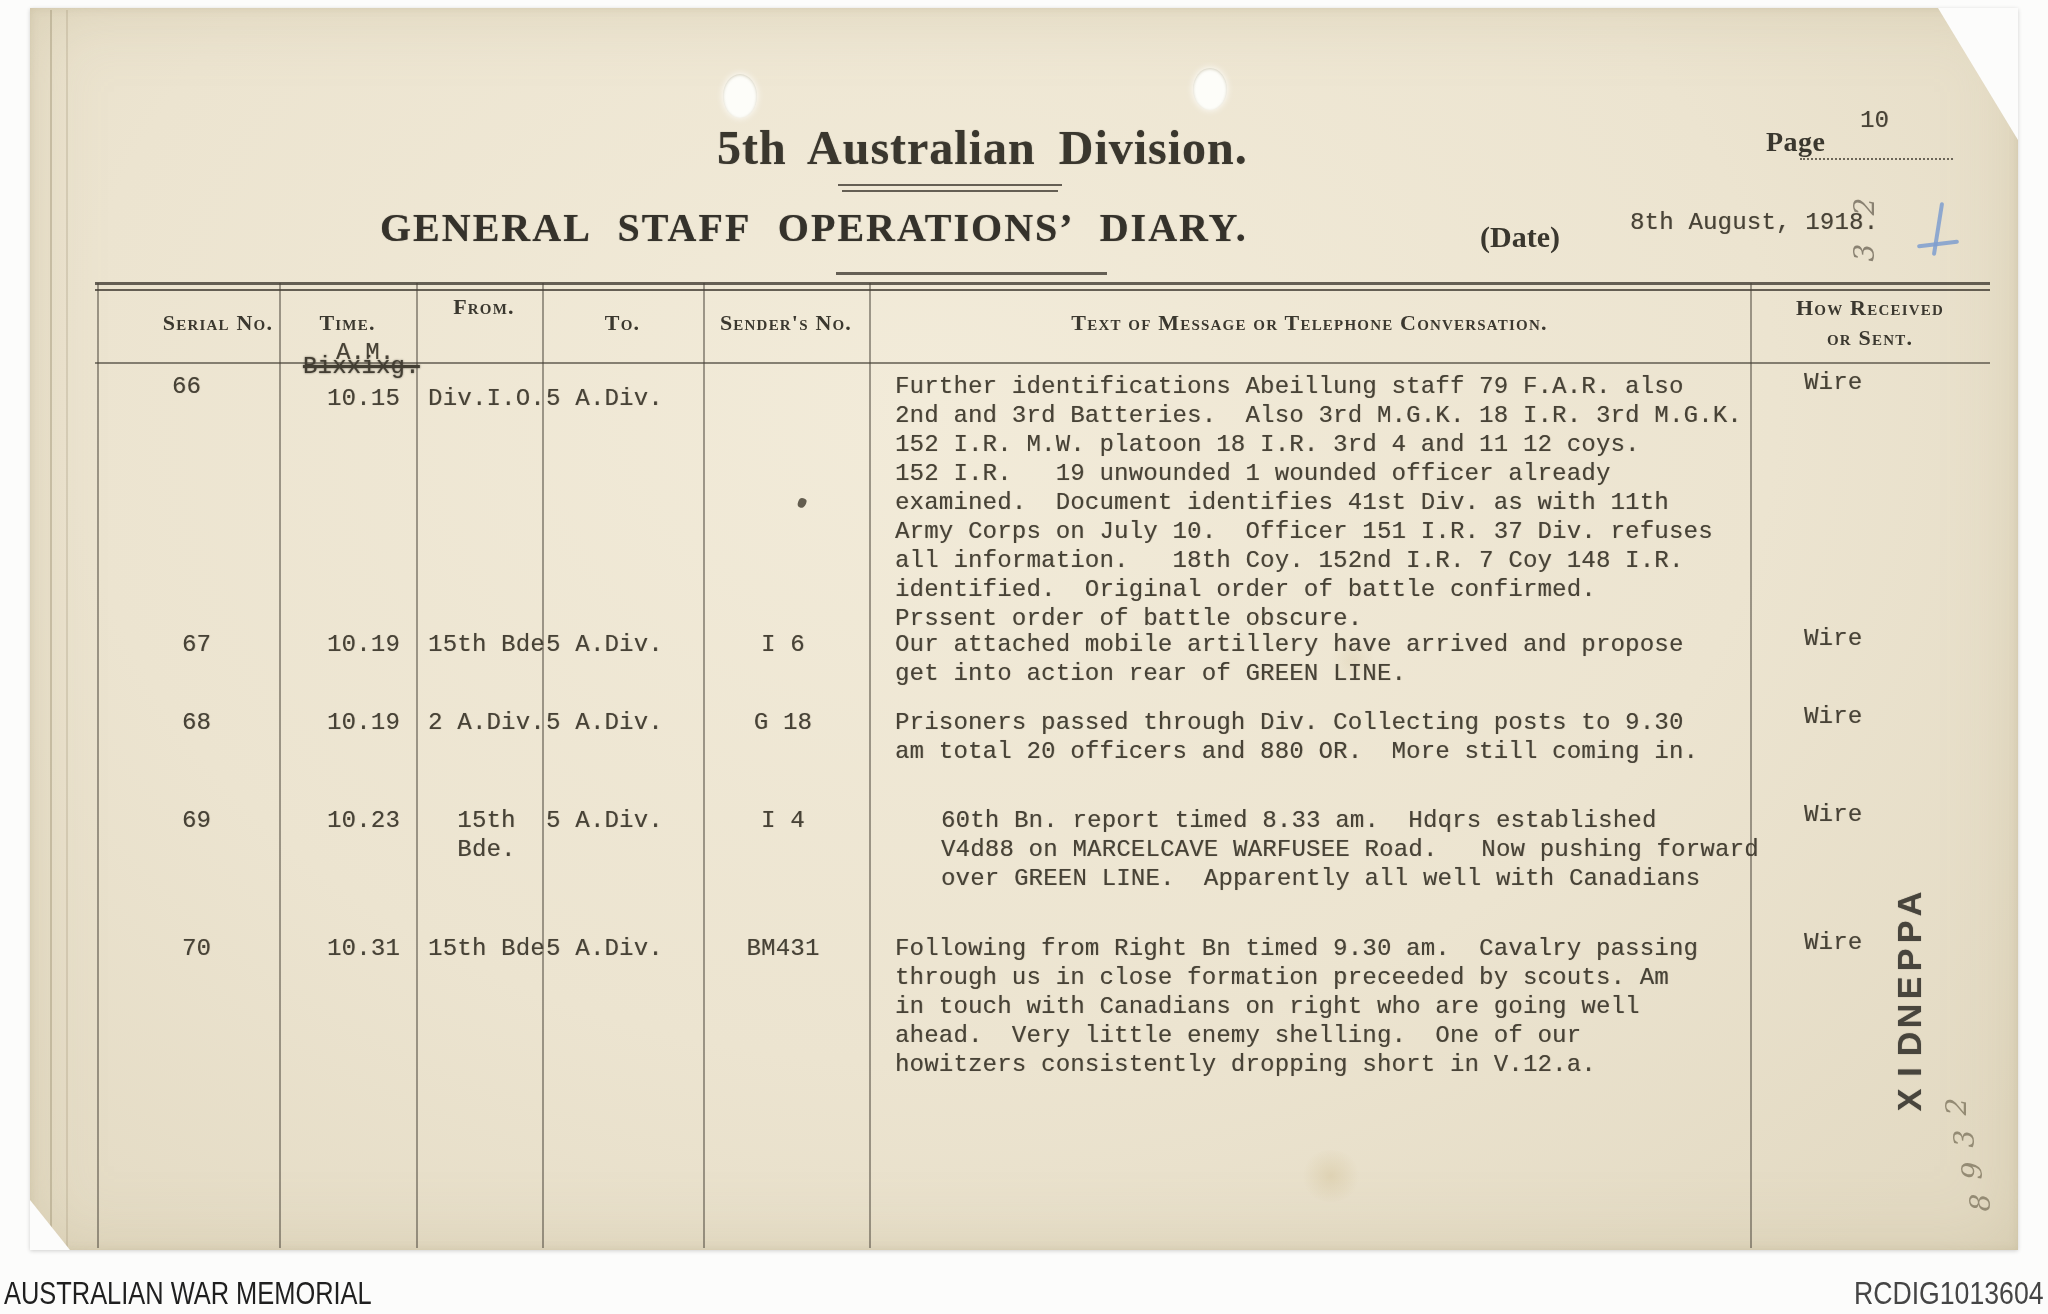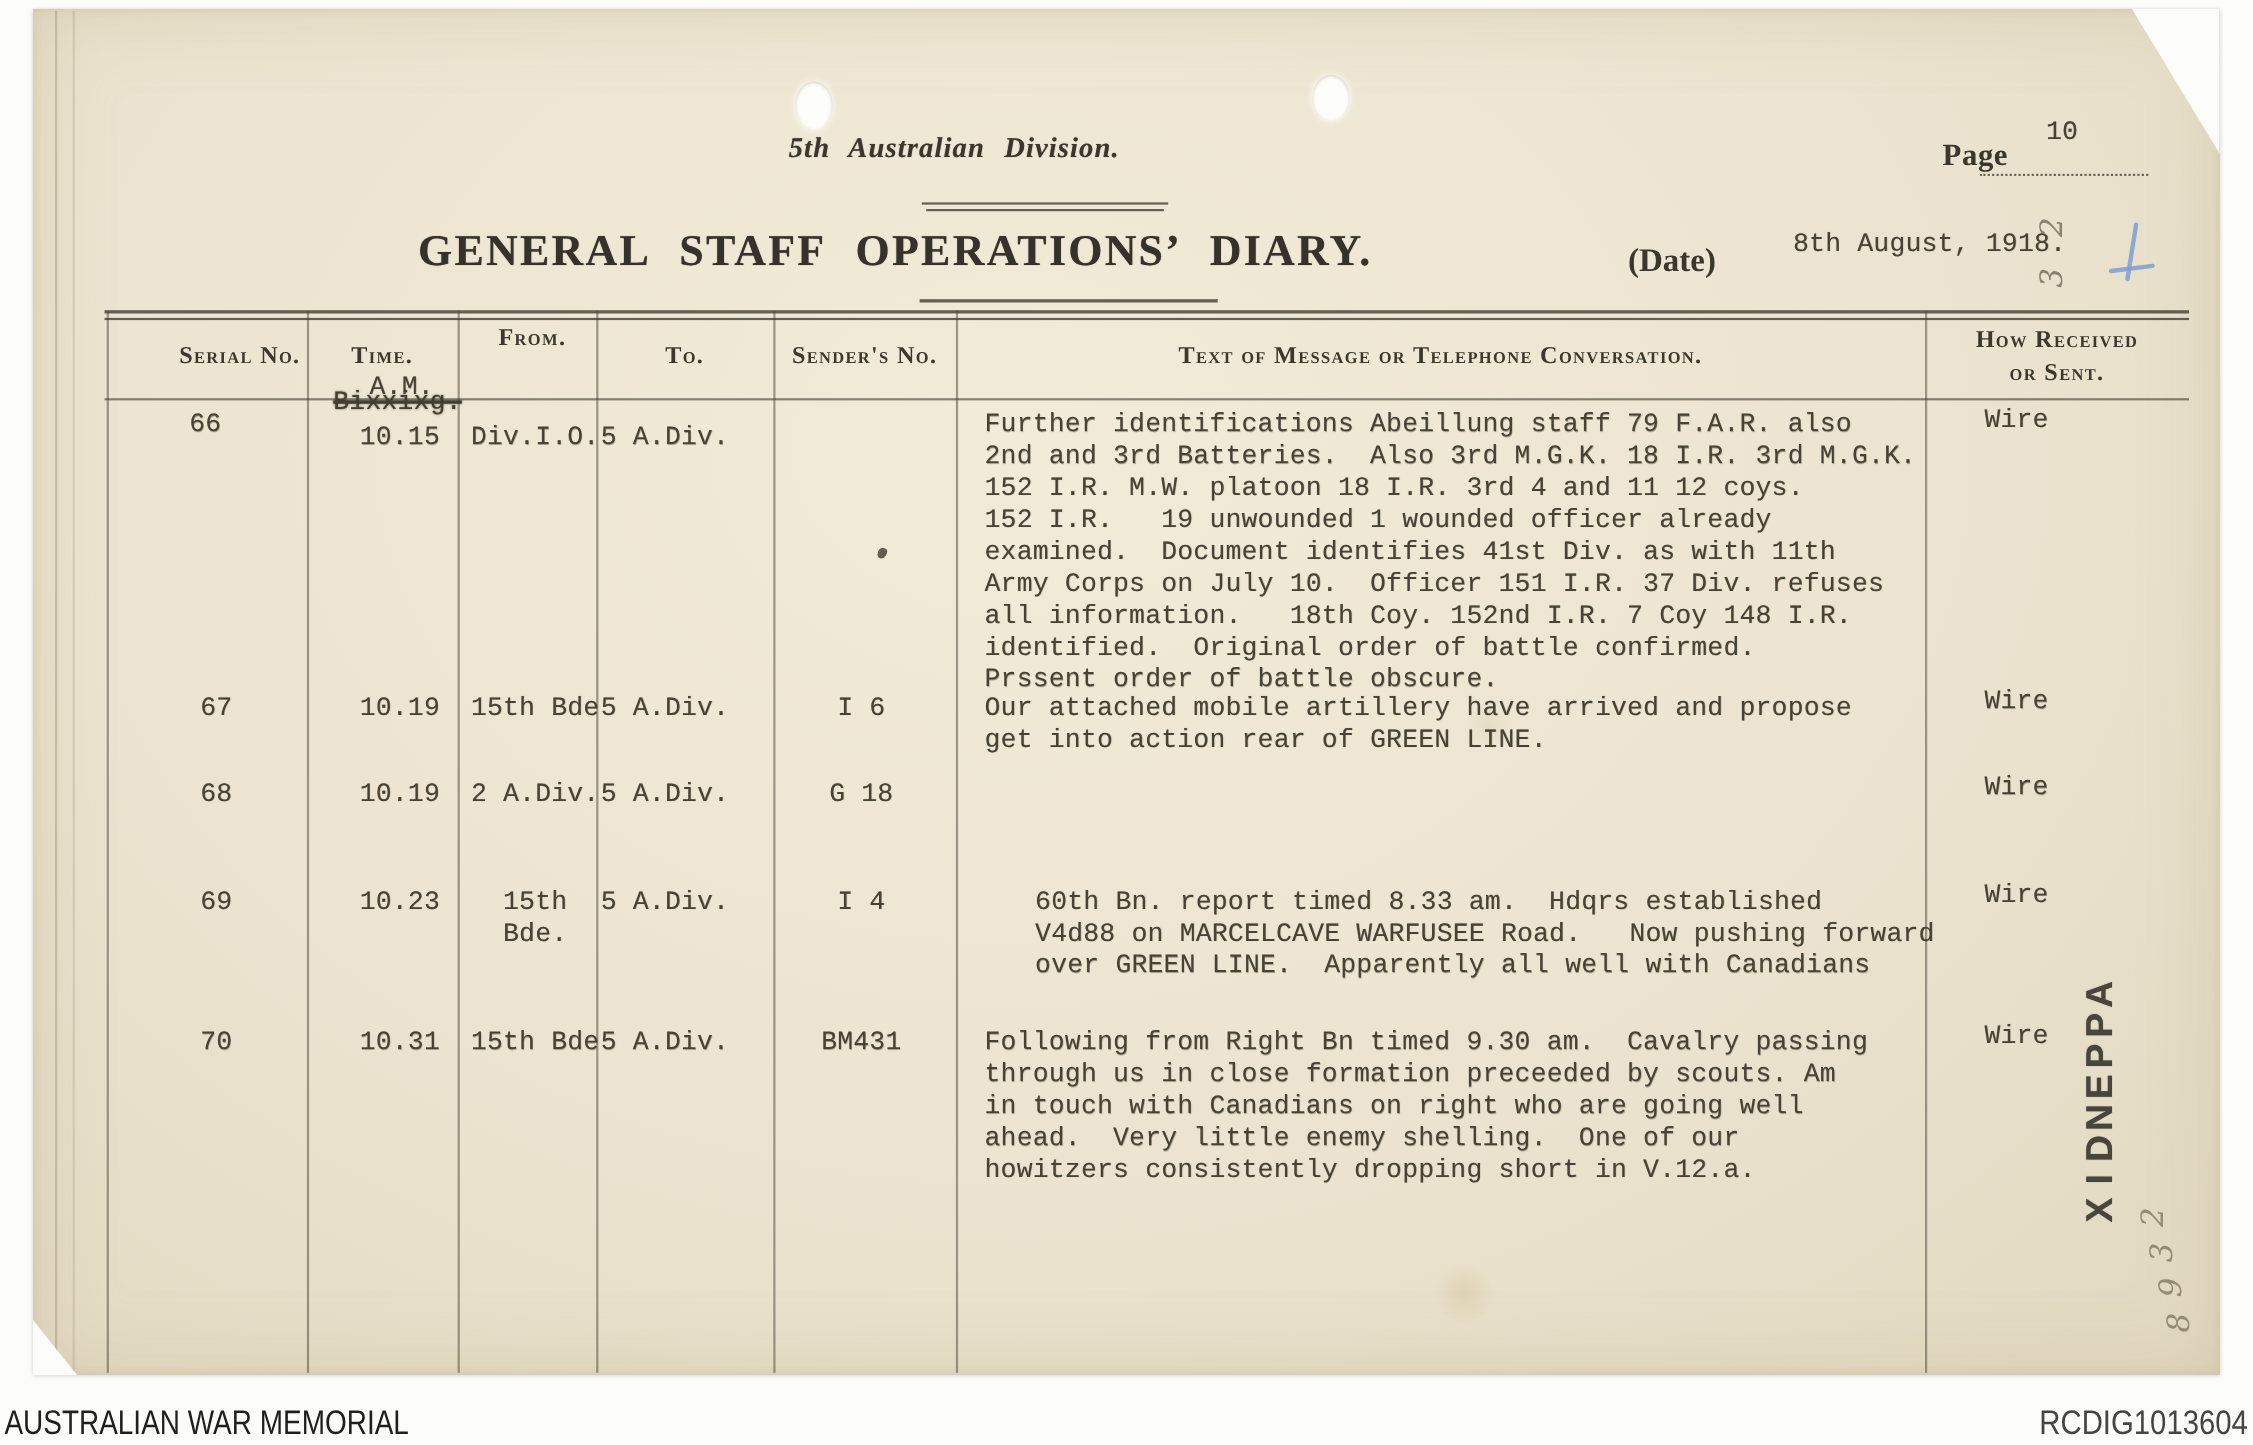--- a/index.html
+++ b/index.html
@@ -10,22 +10,22 @@
          background:radial-gradient(ellipse at 45% 32%,#f2ebd9 0%,#ece4d0 55%,#e3dac3 92%);
          box-shadow:inset 0 0 70px rgba(186,172,136,.34), inset 0 0 8px rgba(170,155,120,.3),
                     0 1px 4px rgba(0,0,0,.18);}
   .crease{position:absolute;top:10px;height:1238px;width:2px;pointer-events:none;}
   .tear{position:absolute;background:#fcfcfb;}
   .stain{position:absolute;border-radius:50%;pointer-events:none;}
   .hole{position:absolute;background:#fdfdf9;border-radius:50%;
         box-shadow:0 0 7px rgba(255,255,255,.95), inset 0 1px 3px rgba(165,152,118,.45);}
   
   .printed{position:absolute;color:#3a372e;}
-  .division-title{font-weight:700;font-size:26px;letter-spacing:1px;word-spacing:10px;
-                  text-shadow:0 0 1px rgba(58,55,46,.55);font-style:italic;}
+  .division-title{font-weight:700;font-size:48px;letter-spacing:1px;word-spacing:10px;
+                  text-shadow:0 0 1px rgba(58,55,46,.55);}
   .main-title{font-weight:700;font-size:40px;letter-spacing:2px;word-spacing:16px;
               color:#35322b;text-shadow:0 0 1px rgba(53,50,43,.6);}
   .date-label{font-weight:700;font-size:30px;}
   .page-label{font-weight:600;font-size:28px;letter-spacing:.5px;}
   .colhead{font-weight:600;font-size:22px;font-variant:small-caps;letter-spacing:1.2px;
            color:#3b382f;text-align:center;white-space:pre-line;line-height:30px;}
   .hrule{position:absolute;background:rgba(62,57,47,.78);height:2px;}
   .vline{position:absolute;width:1.5px;background:rgba(72,66,55,.5);}
   .dotline{position:absolute;border-bottom:2.5px dotted #6b6558;height:18px;}
   
@@ -140,20 +140,22 @@
   <div class="mono t-center" style="left:703px;top:630px;width:160px;">I 6</div>
   <div class="mono msg" style="left:895px;top:630px;">Our attached mobile artillery have arrived and propose
 get into action rear of GREEN LINE.</div>
   <div class="mono" style="left:1804px;top:624px;">Wire</div>
 
   <div class="mono" style="left:182px;top:708px;">68</div>
   <div class="mono t-right" style="left:300px;top:708px;width:100px;">10.19</div>
   <div class="mono t-center" style="left:424px;top:708px;width:125px;">2 A.Div.</div>
   <div class="mono t-center" style="left:542px;top:708px;width:125px;">5 A.Div.</div>
   <div class="mono t-center" style="left:703px;top:708px;width:160px;">G 18</div>
+  <div class="mono msg" style="left:895px;top:708px;">Prisoners passed through Div. Collecting posts to 9.30
+am total 20 officers and 880 OR.  More still coming in.</div>
   <div class="mono" style="left:1804px;top:702px;">Wire</div>
 
   <div class="mono" style="left:182px;top:806px;">69</div>
   <div class="mono t-right" style="left:300px;top:806px;width:100px;">10.23</div>
   <div class="mono t-center" style="left:424px;top:806px;width:125px;">15th Bde.</div>
   <div class="mono t-center" style="left:542px;top:806px;width:125px;">5 A.Div.</div>
   <div class="mono t-center" style="left:703px;top:806px;width:160px;">I 4</div>
   <div class="mono msg" style="left:895px;top:806px;margin-left:46px;">60th Bn. report timed 8.33 am.  Hdqrs established
 V4d88 on MARCELCAVE WARFUSEE Road.   Now pushing forward
 over GREEN LINE.  Apparently all well with Canadians</div>

